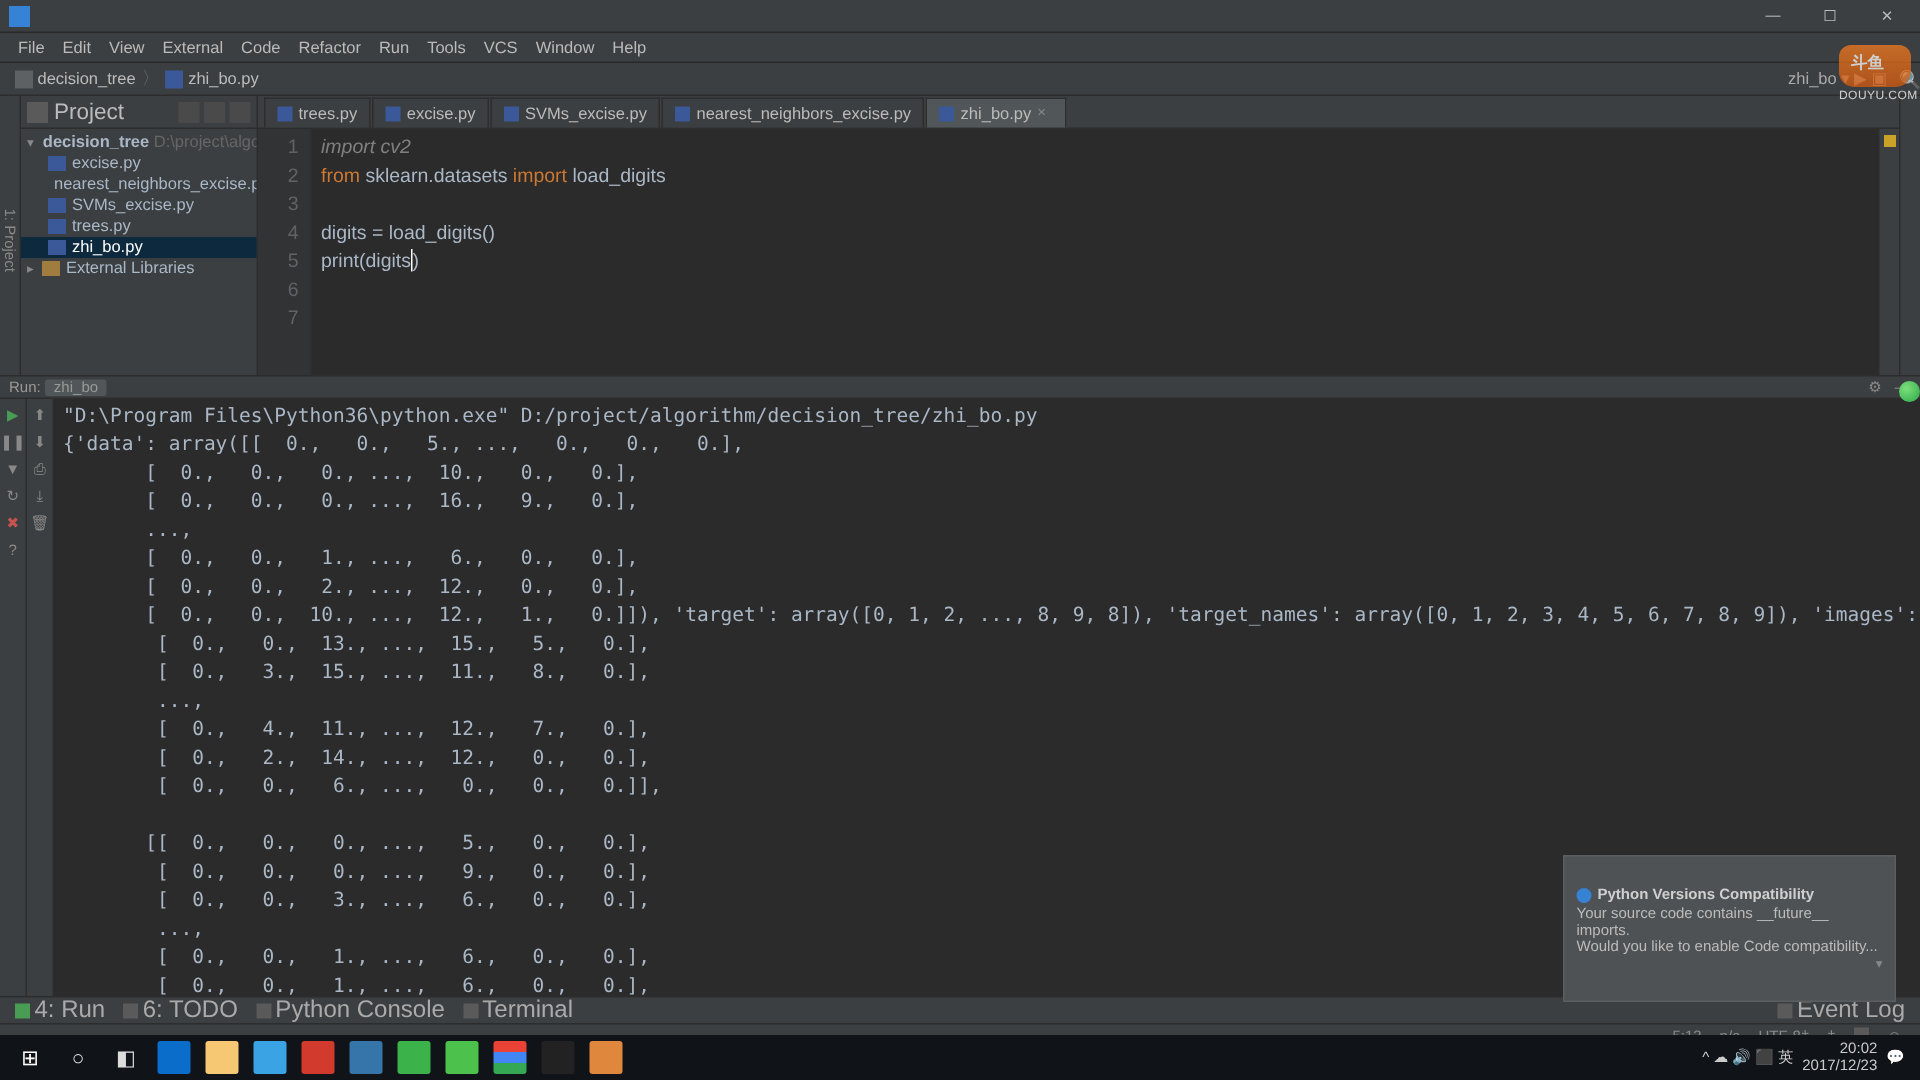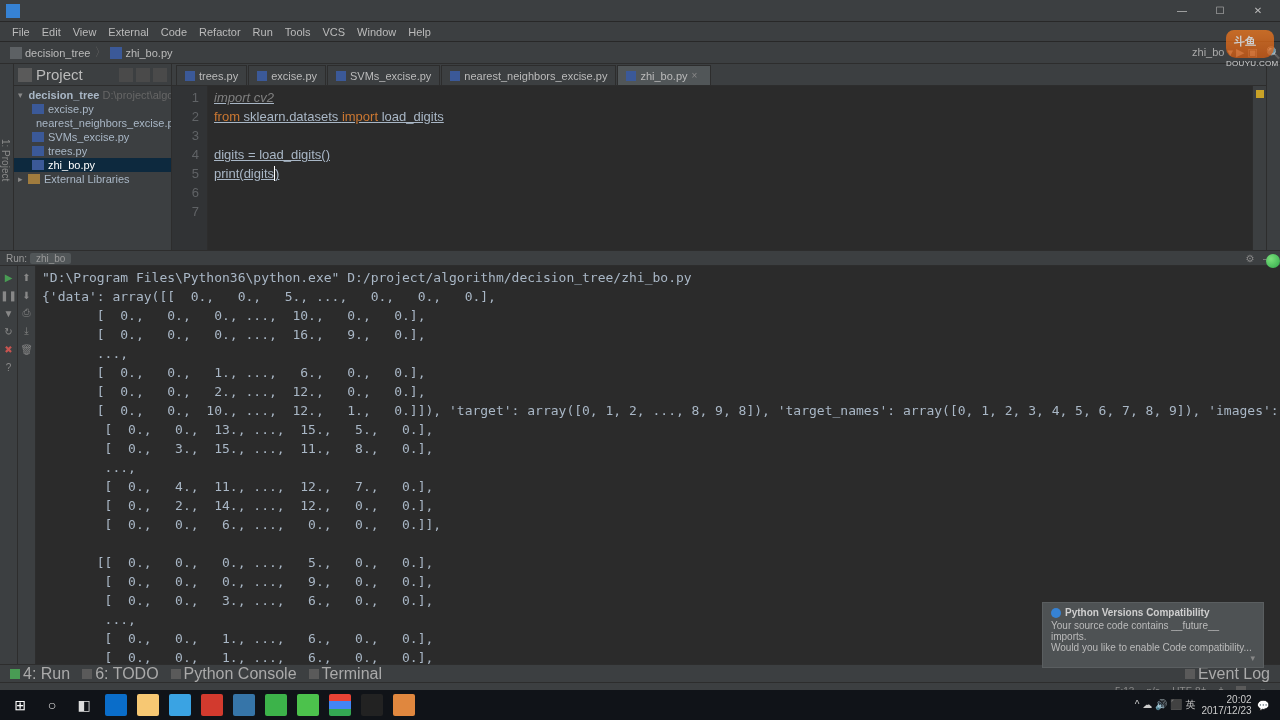--- a/index.html
+++ b/index.html
@@ -35,21 +35,21 @@
 .ticon.lib { background:#a07c3e; }
 .tree-row .muted { color:#666; }
 .editor-area { flex:1; background:#2b2b2b; display:flex; flex-direction:column; position:relative;}
 .tabs-row { height:22px; background:#3c3f41; display:flex; align-items:flex-end; border-bottom:1px solid #2d2d2d; padding-left:4px;}
 .etab { height:20px; display:flex; align-items:center; gap:4px; padding:0 8px; font-size:11px; color:#bbb; background:#3c3f41; border:1px solid #2d2d2d; border-bottom:none; margin-right:1px; cursor:pointer;}
 .etab .eticon { width:10px; height:10px; background:#3b5998; }
 .etab.active { background:#515658; }
 .etab .eclose { width:10px; color:#888; font-size:10px; cursor:pointer;}
 .code-wrap { display:flex; flex:1; font-family:Consolas,monospace; font-size:13px; overflow:hidden;}
 .gutter { width:36px; background:#313335; color:#606366; text-align:right; padding:2px 8px 0 0; line-height:19px; border-right:1px solid #2d2d2d;}
-.code { flex:1; padding:2px 6px 12px 6px; line-height:19px; white-space:pre;text-decoration:underline; }
+.code { flex:1; padding:2px 6px 12px 6px; line-height:19px; white-space:pre; }
 .kw { color:#cc7832; }
 .fn { color:#a9b7c6; }
 .cm { color:#808080; font-style:italic; }
 .code .caret { border-right:1px solid #fff; }
 .right-gutter { width:14px; background:#3c3f41; border-left:1px solid #2d2d2d; position:relative;}
 .right-gutter .warn-sq { position:absolute; top:4px; right:2px; width:8px; height:8px; background:#c9a227; }
 .side-right { width:14px; background:#3c3f41; border-left:1px solid #2d2d2d; }
 .run-header { height:16px; background:#3c3f41; border-top:1px solid #2d2d2d; border-bottom:1px solid #2d2d2d; display:flex; align-items:center; padding:0 6px; font-size:10px; color:#999; position:relative;}
 .run-header .rh-right { position:absolute; right:6px; display:flex; gap:6px;}
 .run-header .rh-btn { width:12px; height:12px; color:#888; cursor:pointer; font-size:10px; display:flex;align-items:center;justify-content:center;}
@@ -62,21 +62,21 @@
 .rtbtn.gray { color:#888; }
 .console { flex:1; font-family:Consolas,monospace; font-size:13px; line-height:19px; padding:2px 6px; white-space:pre; overflow:hidden; color:#a9b7c6;}
 .tool-strip { height:18px; background:#3c3f41; border-top:1px solid #2d2d2d; display:flex; align-items:center; padding:0 4px; font-size:16px;}
 .tool-strip .tsitem { display:flex; align-items:center; gap:3px; padding:0 6px; color:#aaa; cursor:pointer;}
 .tool-strip .tsitem .tsicon { width:10px; height:10px; background:#5a5a5a; }
 .tool-strip .ts-spacer { flex:1;}
 .status-bar { height:18px; background:#3c3f41; border-top:1px solid #2d2d2d; display:flex; align-items:center; padding:0 6px; font-size:10px; color:#8a8a8a;}
 .status-bar .sb-spacer { flex:1;}
 .status-bar .sb-item { padding:0 6px;}
 .status-bar .sb-lock { width:10px; height:10px; background:#5a5a5a; display:inline-block;}
-.notif { position:absolute; right:16px; bottom:52px; width:222px; background:#4e5254; border:1px solid #5a5e60; padding:4px 8px; font-size:10px; color:#bbb;}
+.notif { position:absolute; right:16px; bottom:52px; width:222px; background:#4e5254; border:1px solid #5a5e60; padding:20px 8px; font-size:10px; color:#bbb;}
 .notif .ntitle { color:#cfcfcf; font-weight:600; display:flex; align-items:center; gap:4px; margin-bottom:2px;}
 .notif .nicon { width:10px; height:10px; background:#3682d4; border-radius:50%;}
 .notif .narrow { float:right; color:#888; font-size:9px; cursor:pointer;}
 .logo-ov { position:absolute; top:30px; right:6px; width:48px; height:40px; opacity:0.75; pointer-events:none; }
 .logo-ov .fish { width:100%; height:28px; background:linear-gradient(#f47b20,#d45a10); border-radius:8px 8px 10px 10px; position:relative;}
 .logo-ov .fish::after { content:"斗鱼"; position:absolute; top:4px; left:8px; color:#fff; font-size:11px; font-weight:700;}
 .logo-ov .durl { font-size:8px; color:#fff; text-align:center; margin-top:1px; letter-spacing:0.3px;}
 .bubble { position:absolute; right:0; top:254px; width:14px; height:14px; border-radius:50%; background:radial-gradient(circle at 35% 35%, #7be07b, #2fa84a); pointer-events:none;}
 .taskbar { position:absolute; bottom:0; left:0; right:0; height:30px; background:#101318; display:flex; align-items:center; padding:0 4px;}
 .taskbar .tb-btn { width:32px; height:28px; display:flex; align-items:center; justify-content:center; cursor:pointer; font-size:14px; color:#ddd;}

